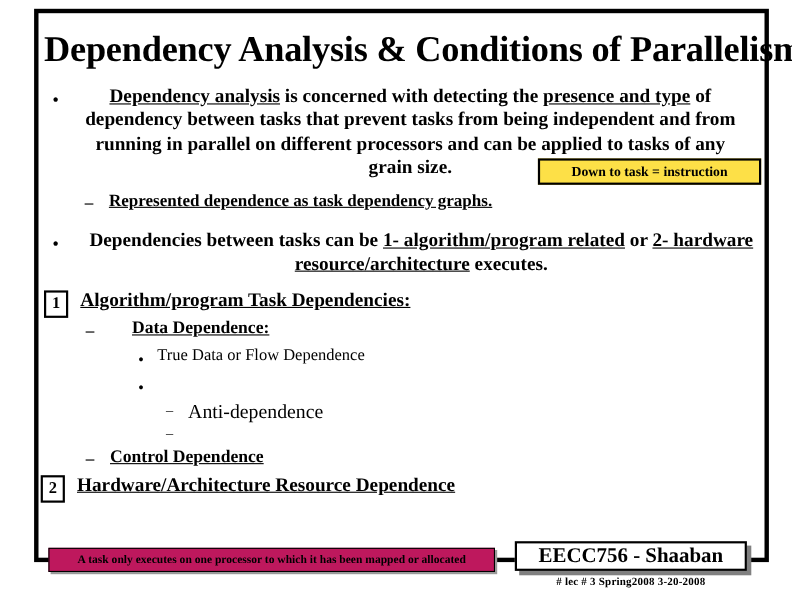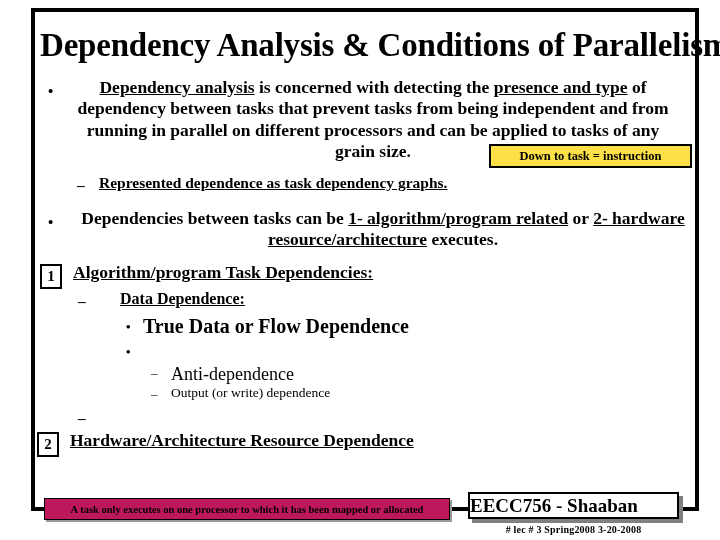--- a/index.html
+++ b/index.html
@@ -152,21 +152,21 @@
     top: 432px;
     font-size: 17.5px;
     font-weight: bold;
   }
 
   
   #l2a { left: 100px; top: 291px; font-size: 16px; font-weight: bold; margin-left: 20px; }
   #dash2a { left: 78px; top: 293px; font-size: 15.5px; }
 
   
-  #l3a { left: 143px; top: 316px; font-size: 20px; font-weight: bold; }
+  #l3a { left: 143px; top: 316px; font-size: 15px; font-weight: normal; }
   #dot3a { left: 126px; top: 320px; font-size: 13px; }
   #l3b { left: 143px; top: 341px; font-size: 14.5px; font-weight: bold; }
   #dot3b { left: 126px; top: 345px; font-size: 13px; }
 
   
   #l4a { left: 171px; top: 365px; font-size: 18px; font-weight: normal; }
   #dash4a { left: 151px; top: 366px; font-size: 13px; font-weight: normal;}
   #l4b { left: 171px; top: 386px; font-size: 13.5px; font-weight: normal; }
   #dash4b { left: 151px; top: 387px; font-size: 13px; font-weight: normal;}
 
@@ -204,20 +204,21 @@
     position: relative;
     width: 211px;
     height: 27px;
     border: 2px solid #000000;
     box-sizing: border-box;
     background: #ffffff;
     font-size: 19px;
     font-weight: bold;
     display: flex;
     align-items: center;
+    justify-content: center;
     white-space: nowrap;
     box-shadow: 4px 4px 0 #808080;
   }
   #footer-course-sub {
     margin-top: 5px;
     width: 211px;
     text-align: center;
     font-size: 10px;
     font-weight: bold;
     white-space: nowrap;
@@ -254,23 +255,23 @@
 
   <div class="bullet-dot" id="dot3a">•</div>
   <div class="line" id="l3a">True Data or Flow Dependence</div>
 
   <div class="bullet-dot" id="dot3b">•</div>
 
   <div class="dash" id="dash4a">–</div>
   <div class="line" id="l4a">Anti-dependence</div>
 
   <div class="dash" id="dash4b">–</div>
-  <div class="line" id="l4b">Output (or write) dependence</div>
 
   <div class="dash" id="dash2b">–</div>
+  <div class="line u" id="l2b">Control Dependence</div>
 
   <div class="numbox" id="numbox2">2</div>
   <div class="line u" id="head2">Hardware/Architecture Resource Dependence</div>
 
   <div id="footer-note">
       <span>A task only executes on one processor to which it has been mapped or allocated</span>
     </div>
 
   <div id="footer-course-wrap">
     <div id="footer-course-box">

